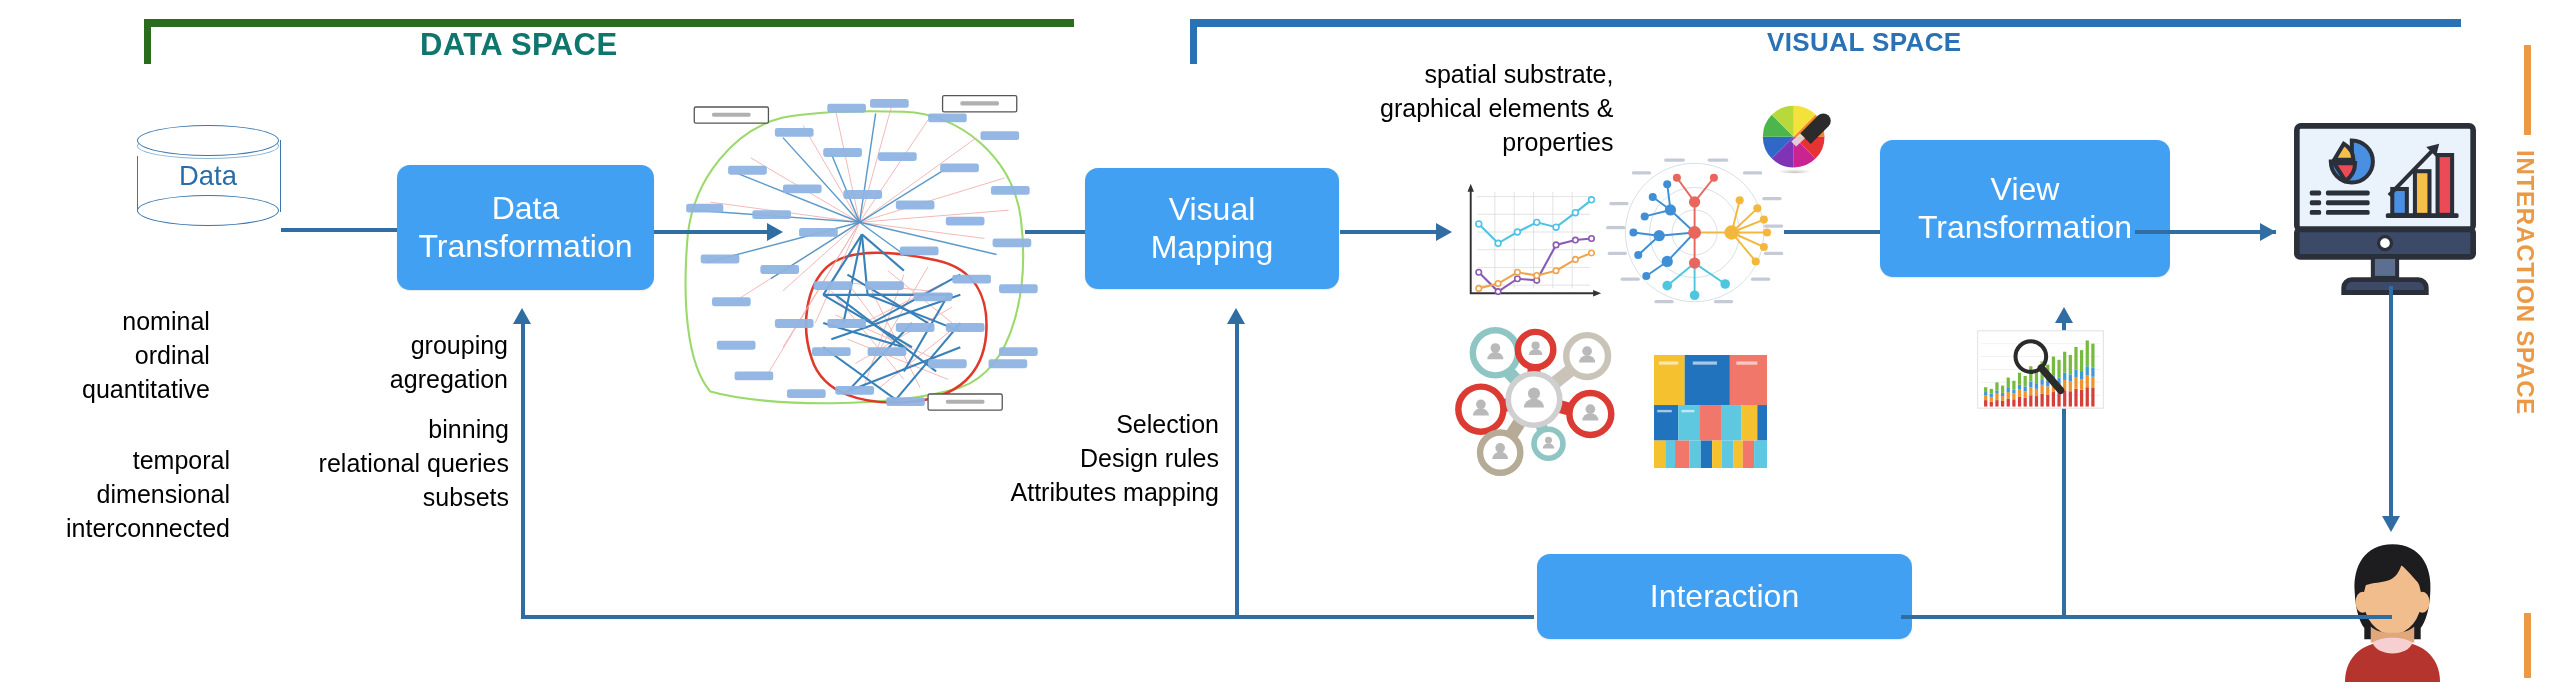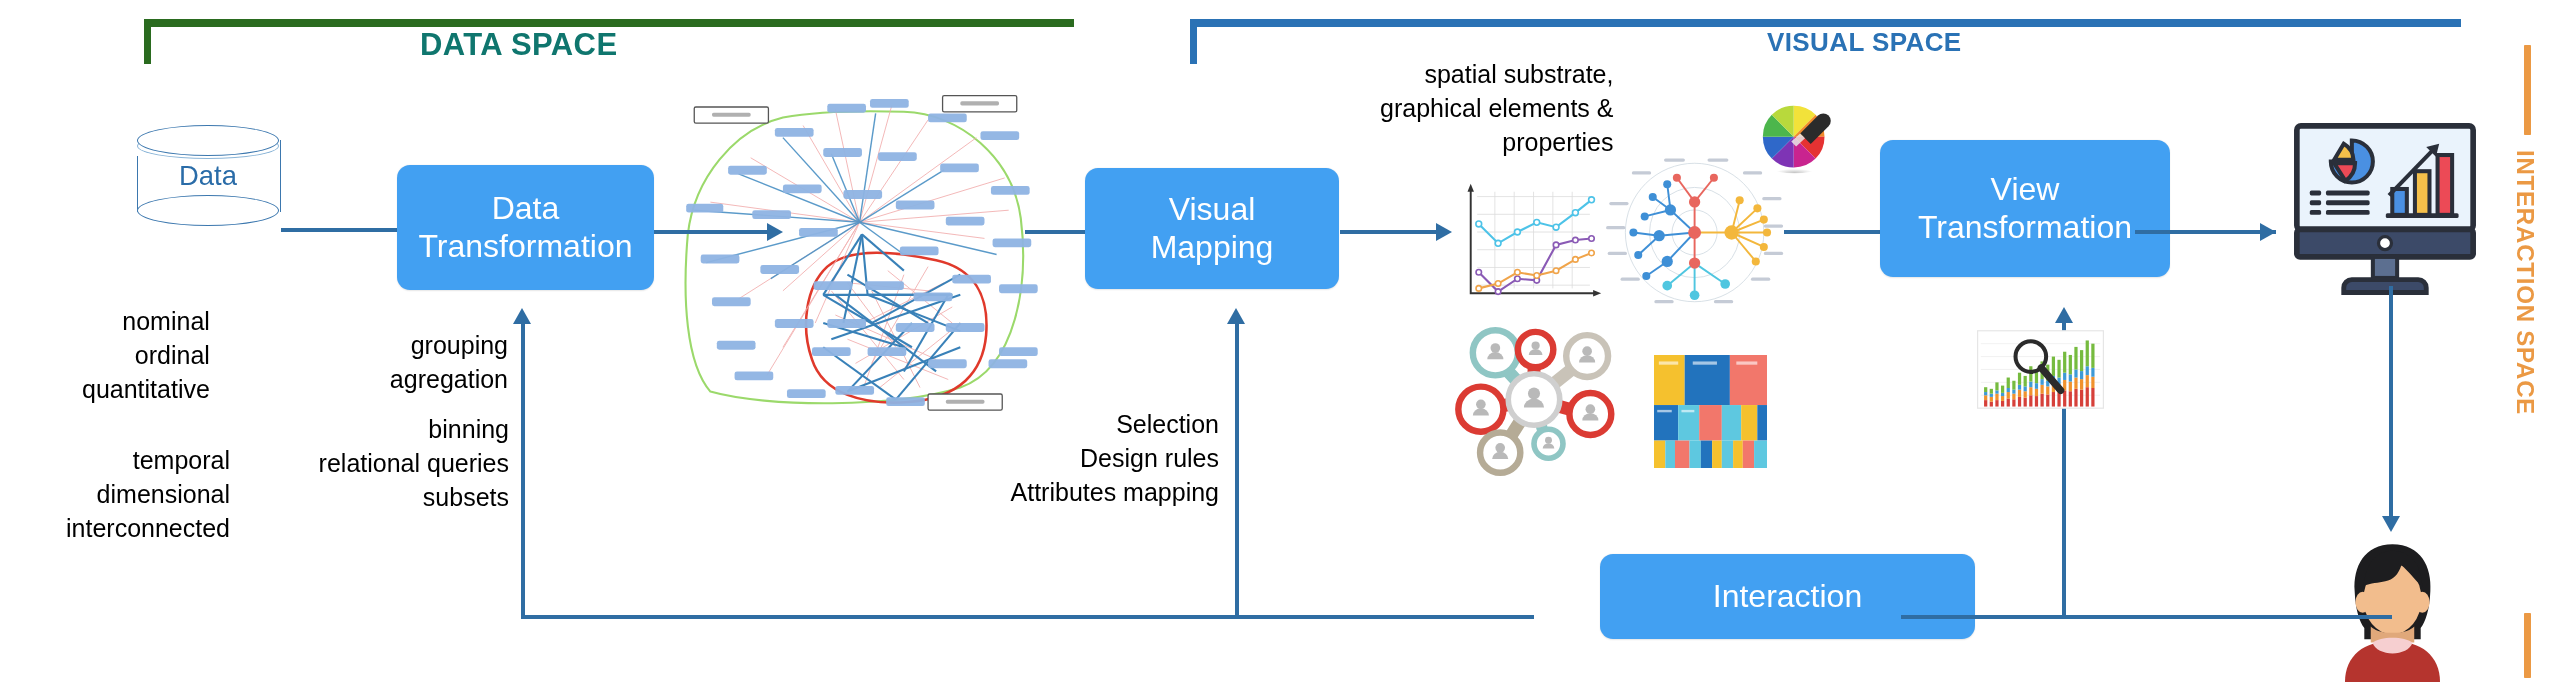--- a/index.html
+++ b/index.html
@@ -537,21 +537,21 @@
       <ellipse cx="48" cy="86" rx="9" ry="13" fill="#f2bd8d"></ellipse>
       <ellipse cx="122" cy="86" rx="9" ry="13" fill="#f2bd8d"></ellipse>
       <path d="M49 66 C52 36 66 22 85 22 C106 22 121 38 122 66 C112 58 104 46 96 40
                C92 52 86 58 76 60 C68 62 58 62 49 66 Z" fill="#1d1d1f"></path>
       <path d="M85 124 C70 124 62 120 58 116 L58 136 L112 136 L112 116 C108 120 100 124 85 124 Z" fill="#e0a87a"></path>
       <path d="M26 185 C26 152 50 134 85 134 C120 134 144 152 144 185 Z" fill="#b5342e"></path>
       <path d="M60 136 C66 154 104 154 110 136 C104 132 96 130 85 130 C74 130 66 132 60 136 Z" fill="#f6cfd0"></path>
     </svg>
   </div>
 
-  <div class="pbox" style="left:1600px;top:554px;width:375px;height:85px;font-size:32px;">
+  <div class="pbox" style="left:1537px;top:554px;width:375px;height:85px;font-size:32px;">
     <span>Interaction</span>
   </div>
 
   <div class="hline" style="left:521px;top:615px;width:1013px;"></div>
   <div class="hline" style="left:1901px;top:615px;width:491px;"></div>
 
   <div class="vline" style="left:521px;top:323px;height:294px;"></div>
   <div class="arrow-u" style="left:513px;top:308px;"></div>
 
   <div class="vline" style="left:1235px;top:323px;height:294px;"></div>

